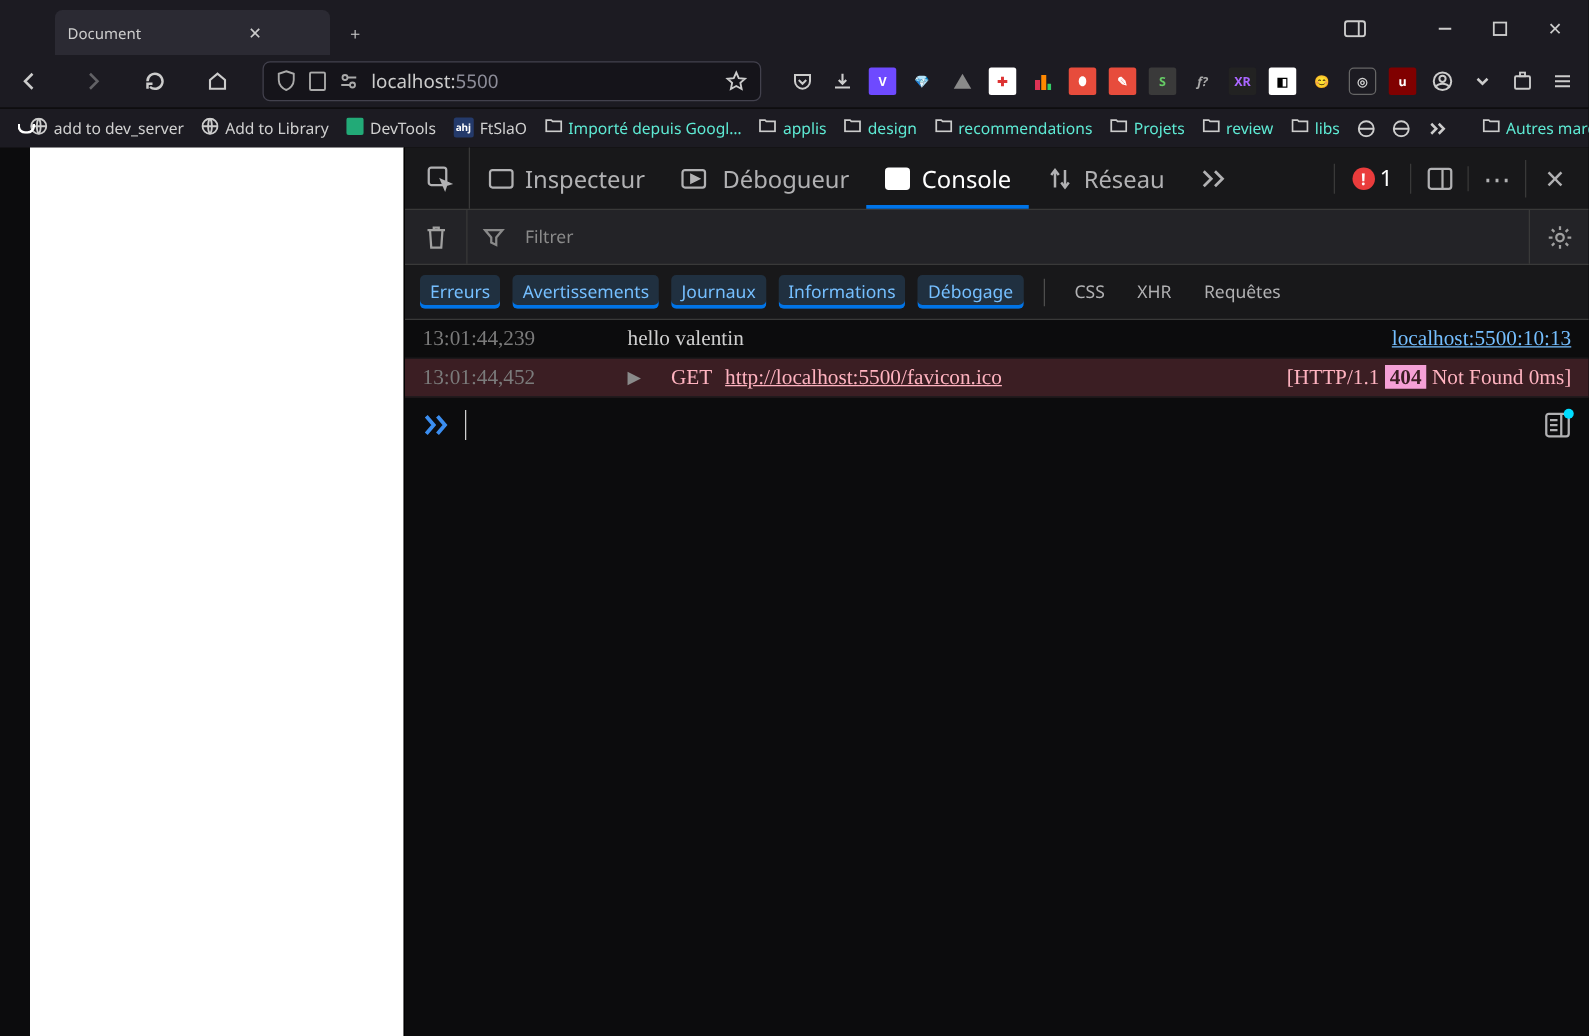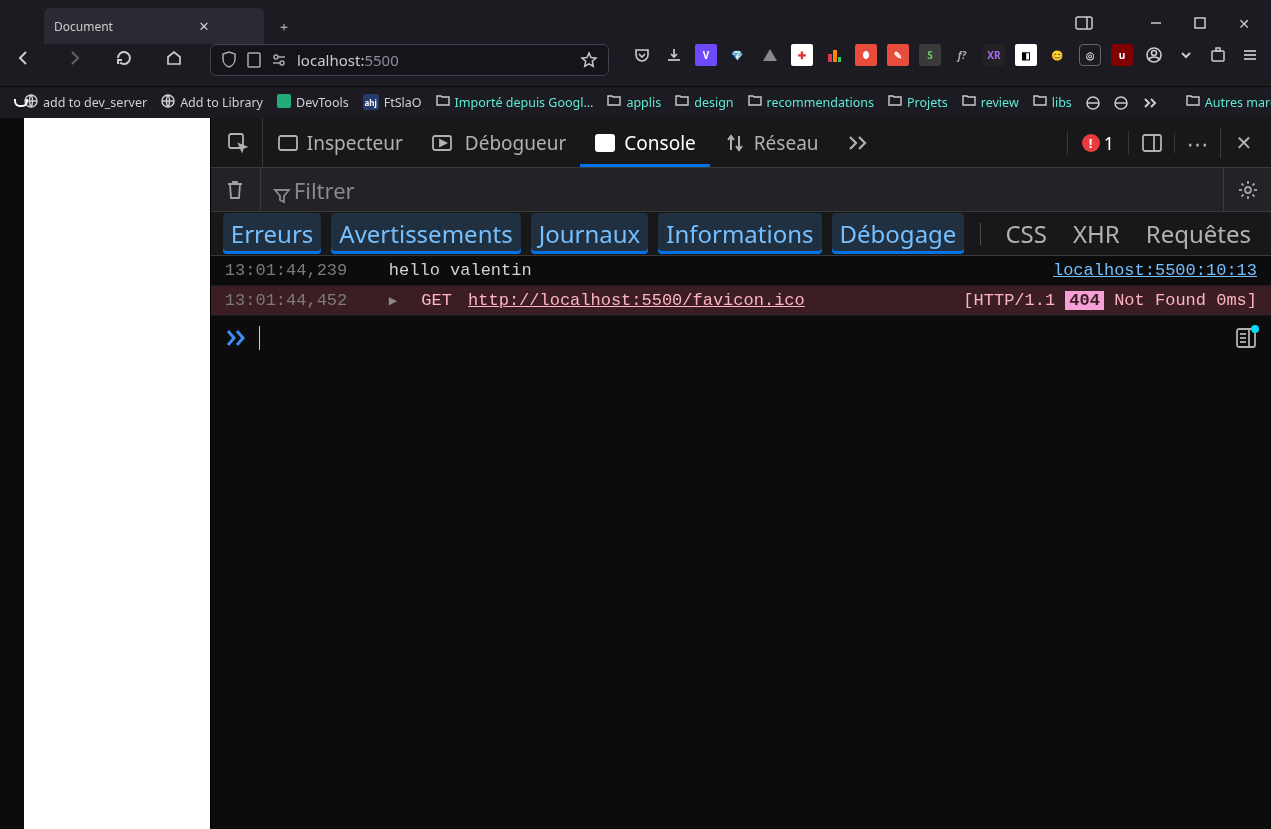--- a/index.html
+++ b/index.html
@@ -37,21 +37,21 @@
 .tab span { flex: 1; }
 .tab .close, .new-tab { color: #ccc; cursor: pointer; display: inline-flex; align-items: center; justify-content: center; width: 20px; height: 20px; font-size: 13px; }
 .new-tab { margin-left: 10px; margin-bottom: 8px; }
 .win-controls { display: flex; gap: 6px; align-items: center; margin-bottom: 6px; }
 .win-btn { width: 38px; height: 30px; display: flex; align-items: center; justify-content: center; color: #ccc; }
 .win-panel { margin-right: 28px; }
 
 
 .urlbar {
   height: 42px; background: var(--toolbar-bg);
-  display: flex; align-items: flex-start; padding: 0 10px; gap: 22px;
+  display: flex; align-items: center; padding: 0 10px; gap: 22px;
 }
 .nav-btn { width: 28px; height: 28px; display:flex; align-items:center; justify-content:center; color:#aaa; }
 .nav-btn.disabled { opacity: .4; }
 .address {
   flex: 1; height: 32px; background: #15141a; border-radius: 6px;
   display: flex; align-items: center; padding: 0 10px; gap: 10px; color: #ccc;
   border: 1px solid #42414d;
 }
 .addr-icon { color:#9f9fad; display:flex; align-items:center; }
 .addr-text { flex:1; font-size:15px; }
@@ -95,35 +95,35 @@
 .dt-errbadge { display:flex; align-items:center; gap:4px; padding:0 14px; color:#fff; font-size:18px; height:100%; border-left:1px solid #393939; border-right:1px solid #393939; }
 .dt-errbadge .dot { width:18px; height:18px; border-radius:50%; background:var(--badge-red); color:#fff; font-weight:bold; display:flex; align-items:center; justify-content:center; font-size:13px; }
 .dt-side-icon { width:46px; height:100%; display:flex; align-items:center; justify-content:center; color:#b1b1b3; border-right:1px solid #393939; }
 .dt-side-icon:last-child { border-right:none; }
 
 .dt-filterbar {
   height:44px; display:flex; align-items:center; background: var(--devtools-light);
   border-bottom:1px solid #393939;
 }
 .dt-trash { width:50px; height:100%; display:flex; align-items:center; justify-content:center; border-right:1px solid #393939; color:#a0a0a0; }
-.dt-filter { flex:1; display:flex; align-items:flex-end; gap:3px; padding:0 12px; color:#8a8a8a; font-size:22px; }
+.dt-filter { flex:1; display:flex; align-items:flex-end; gap:16px; padding:0 12px; color:#8a8a8a; font-size:14px; }
 .dt-settings { width:48px; height:100%; display:flex; align-items:center; justify-content:center; border-left:1px solid #393939; color:#a0a0a0; }
 
 .dt-filtertabs {
   height:44px; display:flex; align-items:center; gap:10px; padding:0 12px;
   background: var(--devtools-panel); border-bottom:1px solid #393939;
 }
 .ft {
-  font-size:24px; padding:4px 8px; border-radius:4px; cursor:pointer;
+  font-size:14px; padding:4px 8px; border-radius:4px; cursor:pointer;
 }
 .ft.on { color: var(--link-blue); box-shadow: inset 0 -3px 0 var(--active-blue); background:#203040; }
 .ft.off { color:#b1b1b3; }
 .ft-sep { width:1px; height:22px; background:#4d4d4d; margin:0 6px; }
 
-.console-body { flex:1; display:flex; flex-direction:column; font-family: Liberation Mono, monospace; font-size:17px; }
+.console-body { flex:1; display:flex; flex-direction:column; font-family: Liberation Serif, serif; font-size:17px; }
 .row { display:flex; align-items:center; padding:5px 14px; gap:24px; border-bottom:1px solid #1a1a1c; }
 .row .ts { color:#7b7b7b; width:140px; }
 .row .msg { flex:1; color:#d0d0d0; }
 .row .src { color:var(--link-blue); text-decoration:underline; cursor:pointer; }
 .row.error { background:#3b1e23; }
 .row.error .msg { color:#ff9a9a; }
 .row.error .arw { color:#8a8a8a; font-size:14px; }
 .row.error .method { color:#ffb3c0; margin-right:6px; }
 .row.error .url { color:#ffb3c0; text-decoration:underline; }
 .row.error .status { color:#ffb3c0; }

